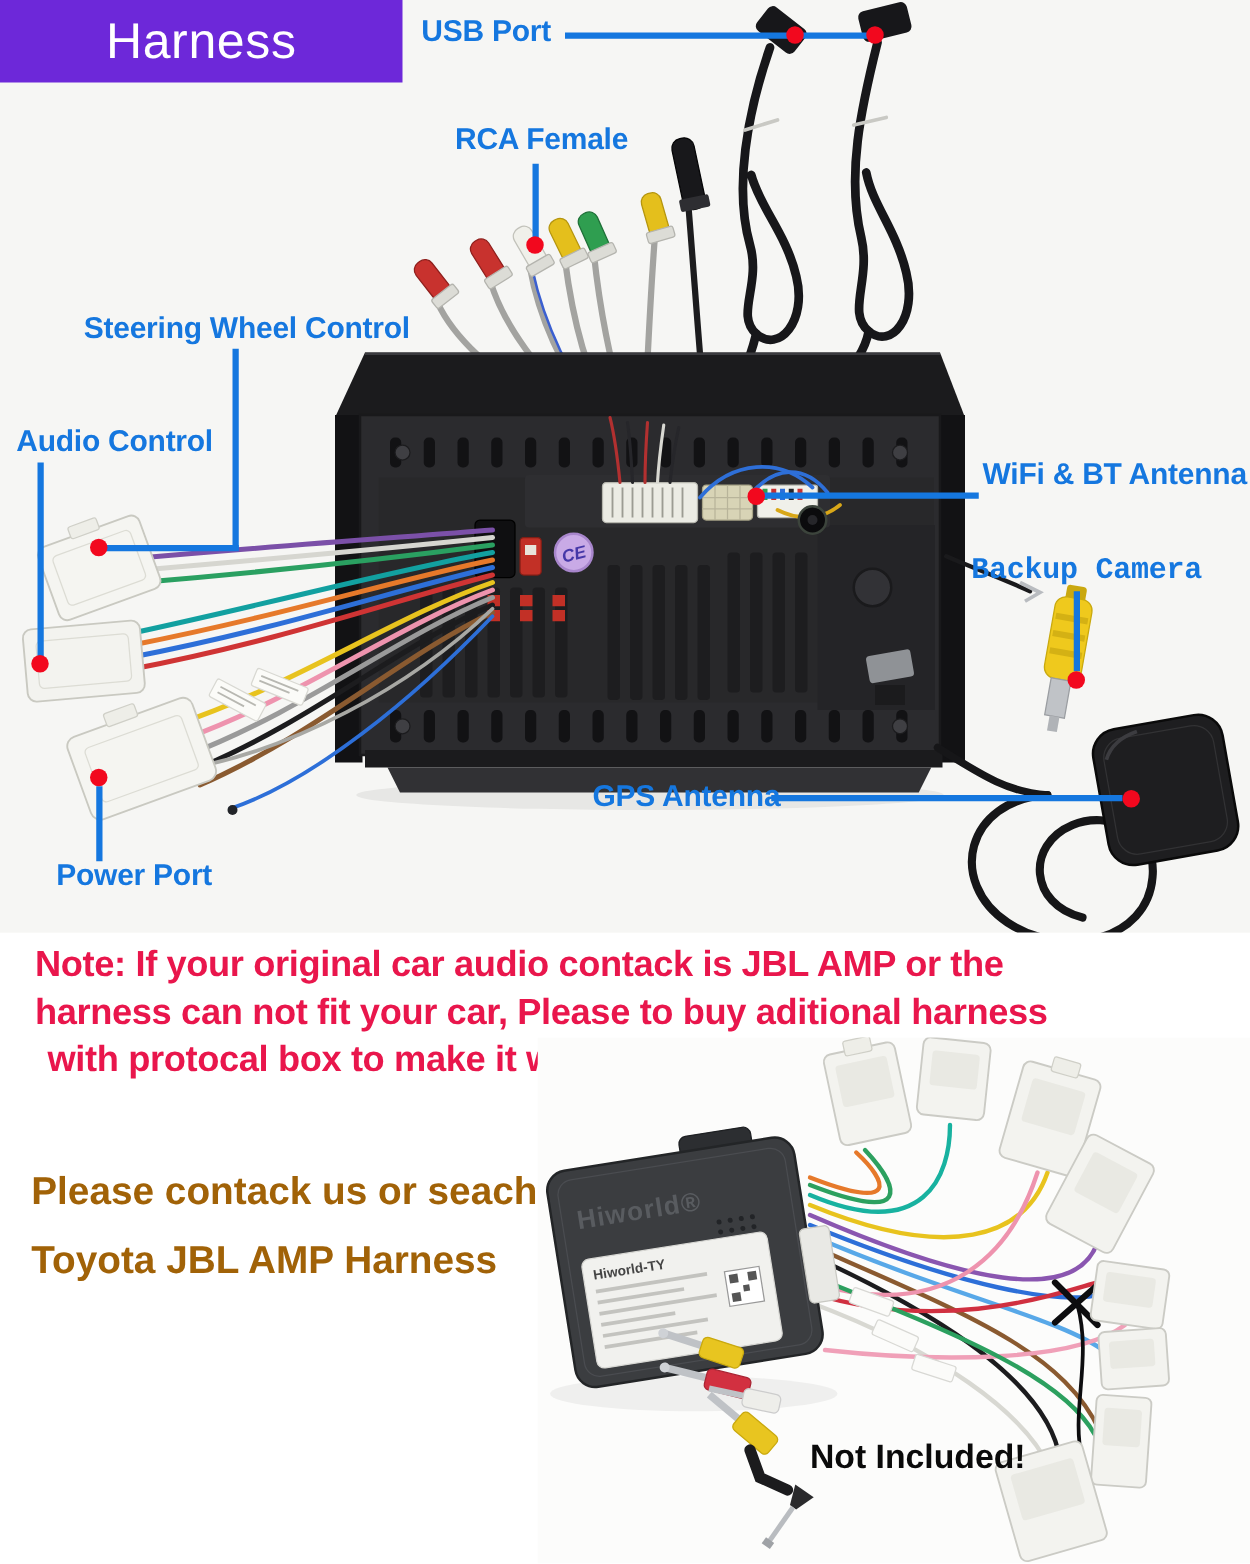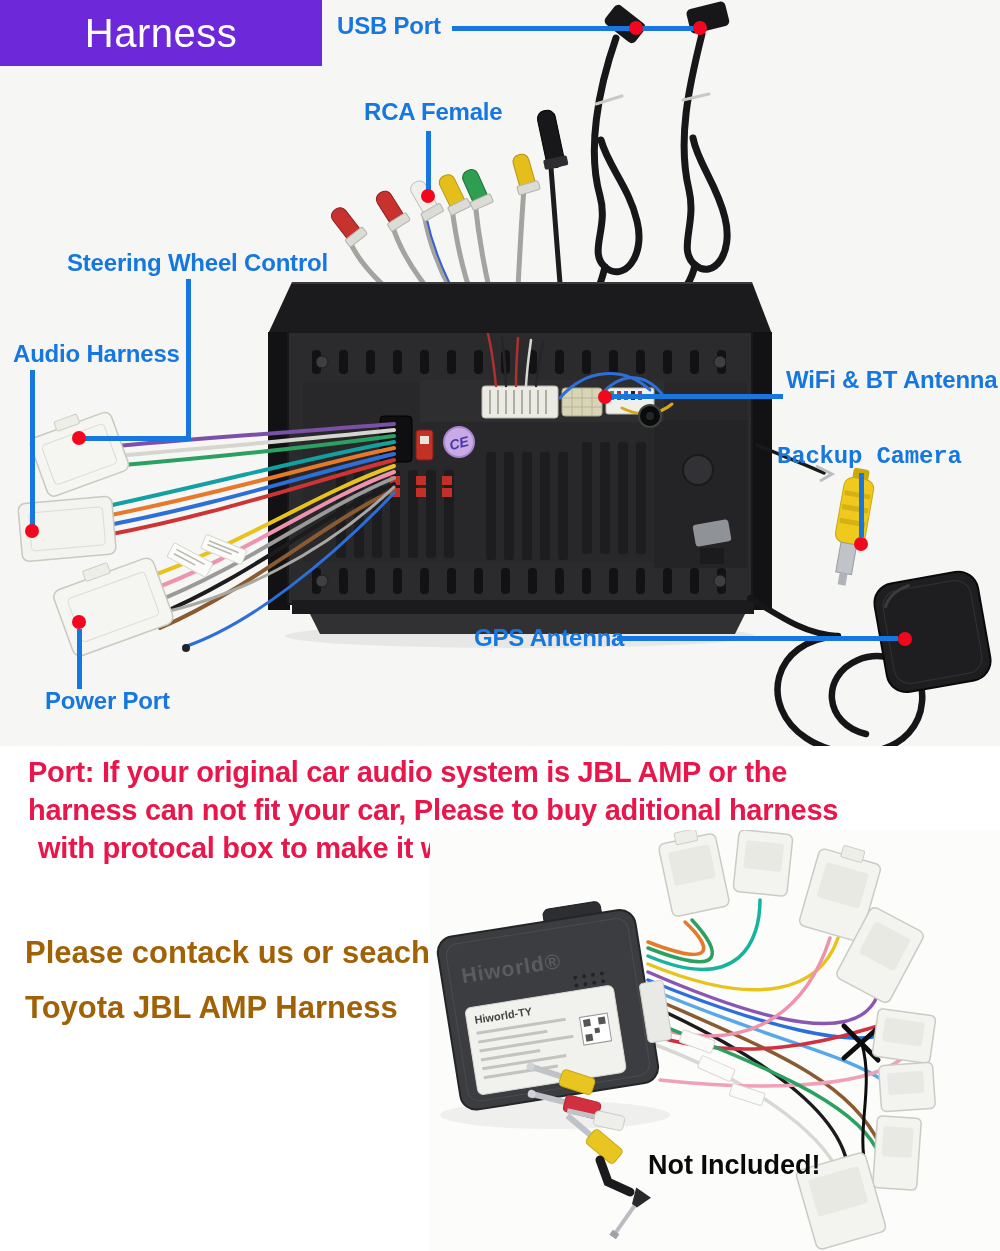--- a/index.html
+++ b/index.html
@@ -309,21 +309,21 @@
 
     <div class="callout" style="left:364px;top:99px;">RCA Female</div>
     <div class="vline" style="left:426px;top:131px;height:60px;"></div>
     <div class="dot" style="left:421px;top:189px;"></div>
 
     <div class="callout" style="left:34px;top:250px;margin-left:33px;">Steering Wheel Control</div>
     <div class="vline" style="left:186px;top:279px;height:161px;"></div>
     <div class="hline" style="left:79px;top:436px;width:112px;"></div>
     <div class="dot" style="left:72px;top:431px;"></div>
 
-    <div class="callout" style="left:13px;top:341px;">Audio Harness</div>
+    <div class="callout" style="left:13px;top:341px;">Audio Control</div>
     <div class="vline" style="left:30px;top:370px;height:156px;"></div>
     <div class="dot" style="left:25px;top:524px;"></div>
 
     <div class="callout" style="left:786px;top:367px;">WiFi &amp; BT Antenna</div>
     <div class="hline" style="left:611px;top:394px;width:172px;"></div>
     <div class="dot" style="left:598px;top:390px;"></div>
 
     <div class="callout" style="left:777px;top:444px;font-family:Liberation Mono, monospace;">Backup Camera</div>
     <div class="vline" style="left:859px;top:473px;height:64px;"></div>
     <div class="dot" style="left:854px;top:537px;"></div>
@@ -331,21 +331,21 @@
     <div class="callout" style="left:474px;top:625px;">GPS Antenna</div>
     <div class="hline" style="left:617px;top:636px;width:281px;"></div>
     <div class="dot" style="left:898px;top:632px;"></div>
 
     <div class="callout" style="left:45px;top:688px;">Power Port</div>
     <div class="vline" style="left:77px;top:629px;height:60px;"></div>
     <div class="dot" style="left:72px;top:615px;"></div>
   </div>
 
   <div class="note">
-    <div>Port: If your original car audio system is JBL AMP or the</div>
+    <div>Note: If your original car audio contack is JBL AMP or the</div>
     <div>harness can not fit your car, Please to buy aditional harness</div>
     <div class="note-l3">with protocal box to make it work.</div>
   </div>
 
   <div class="promo">
     <div>Please contack us or seach</div>
     <div>Toyota JBL AMP Harness</div>
   </div>
 
   <div class="photo-bottom">

